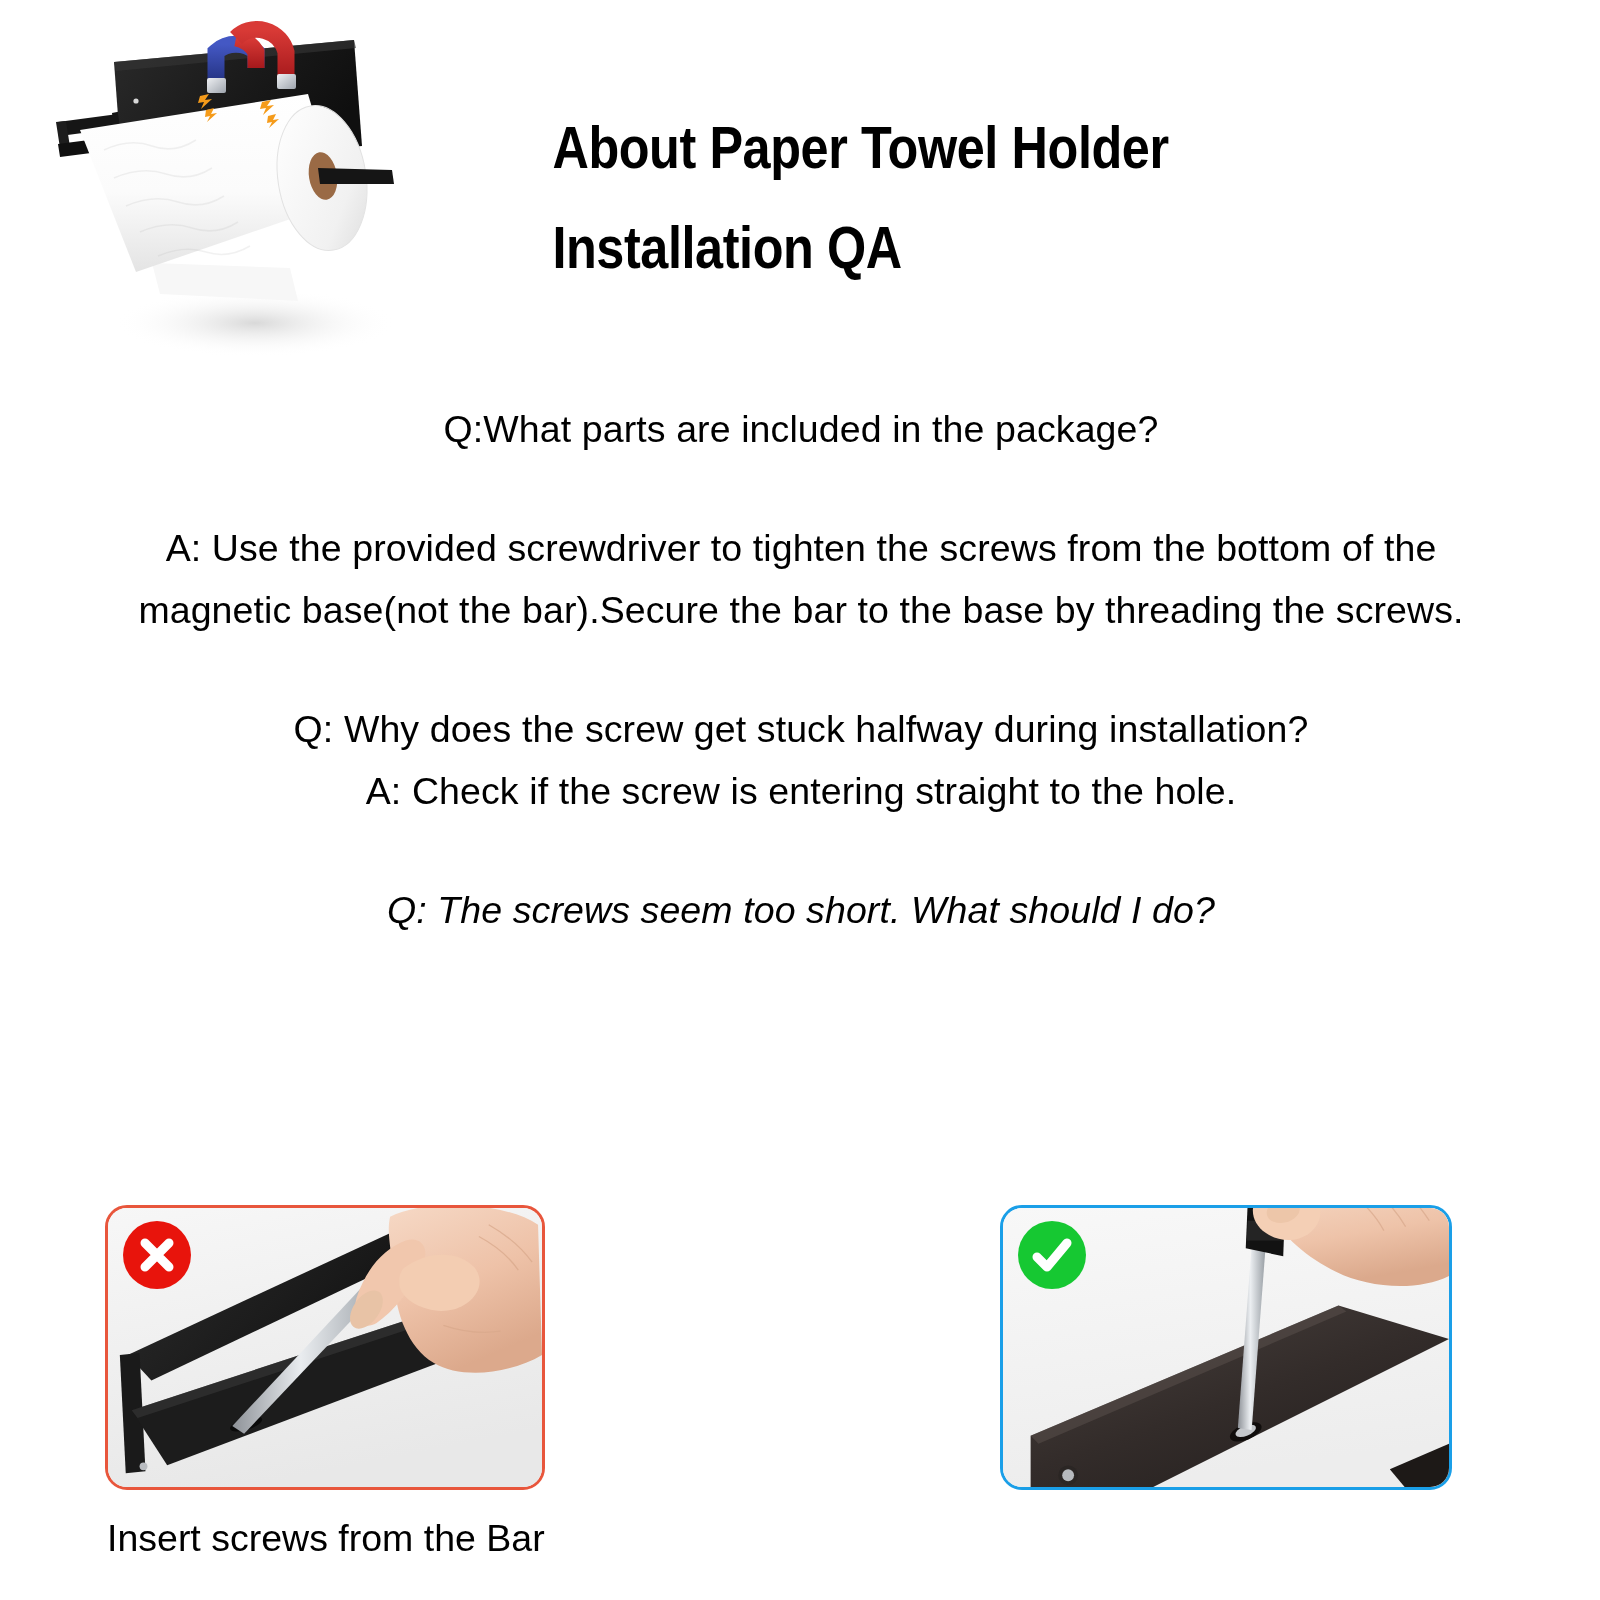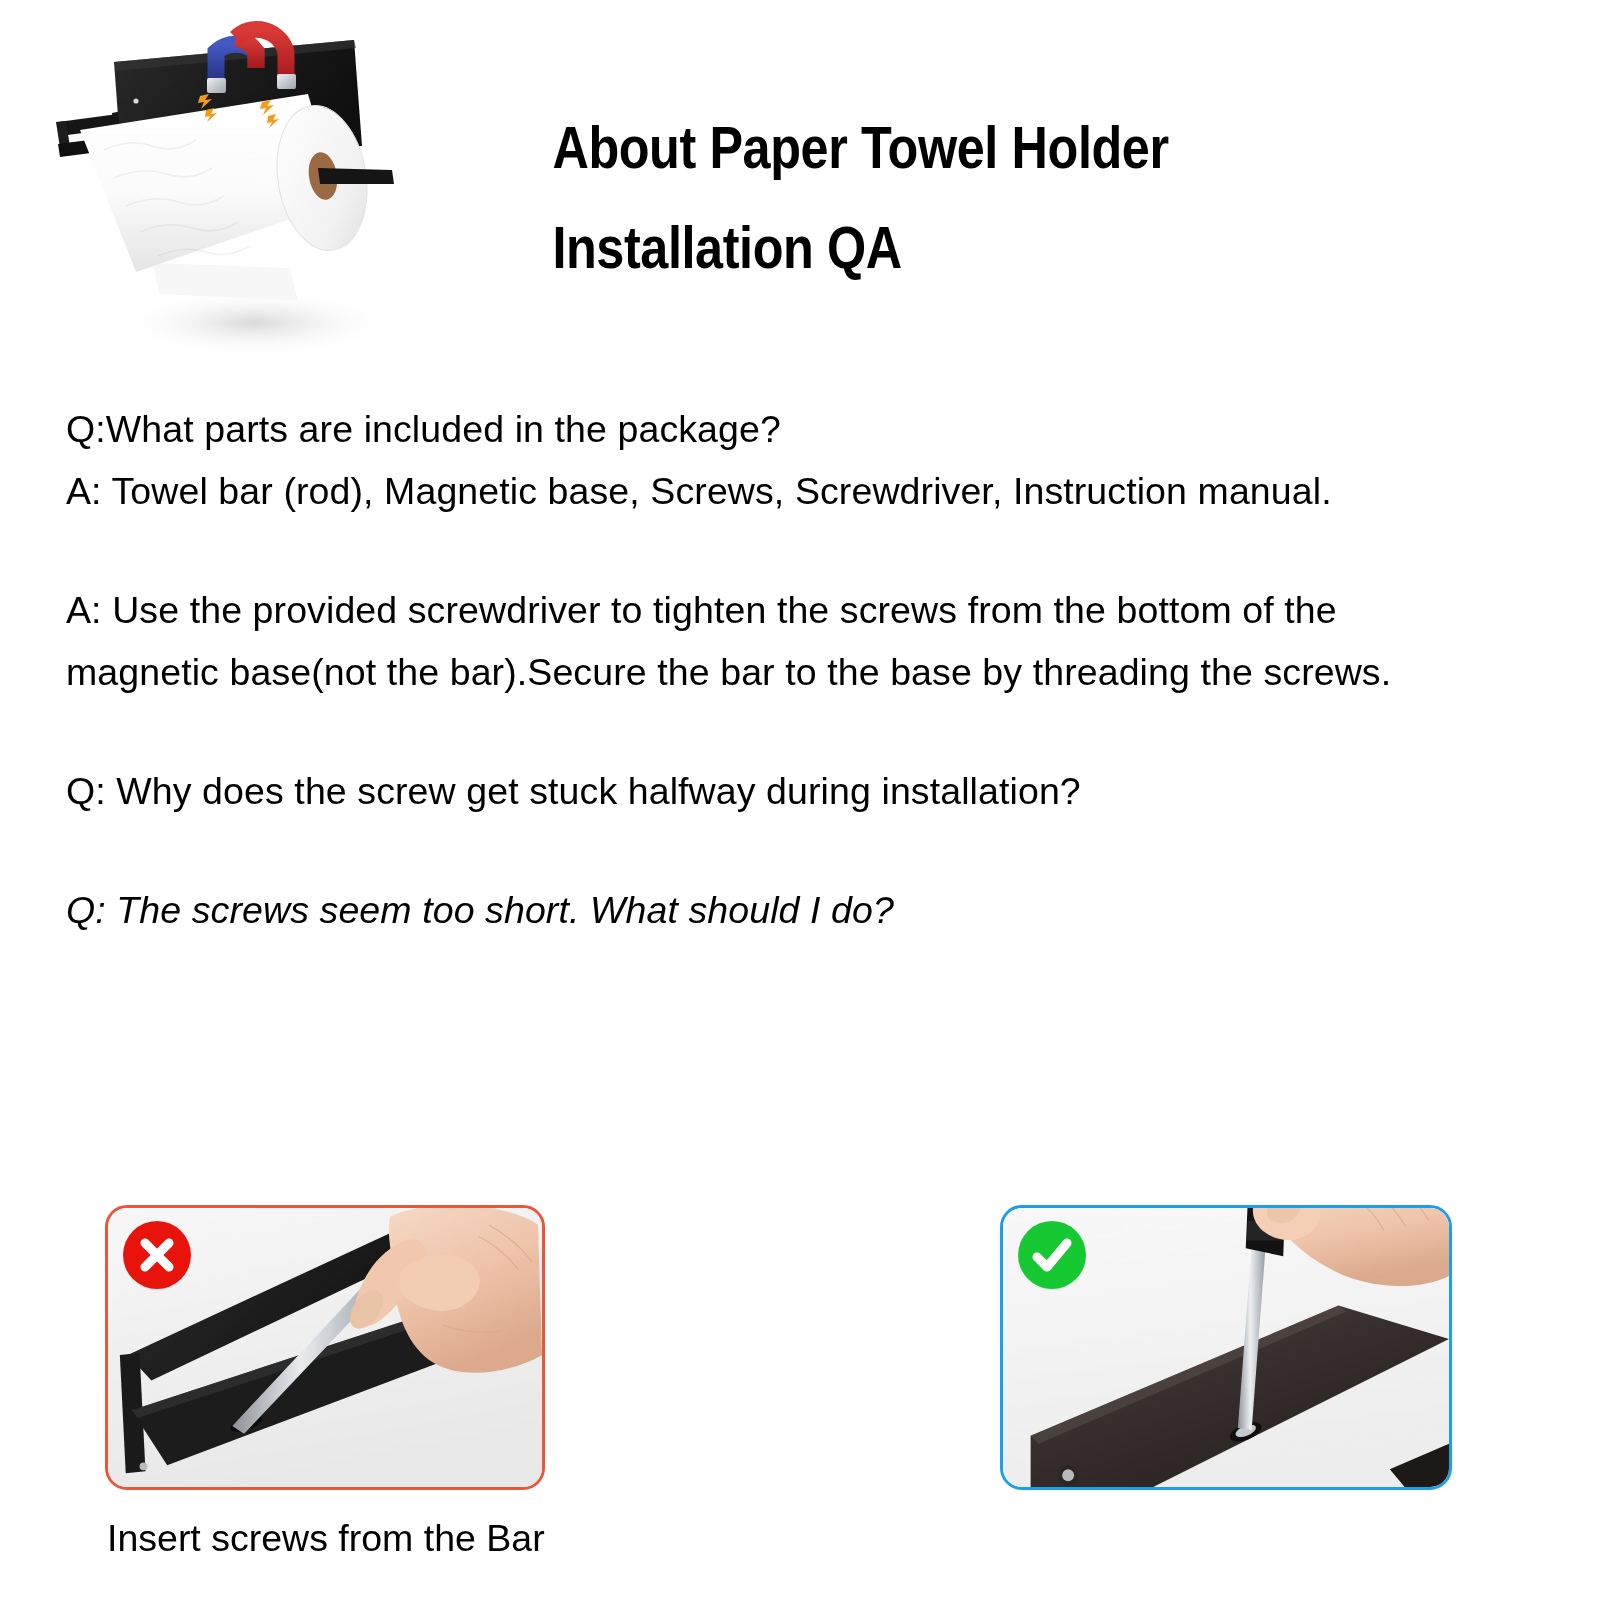--- a/index.html
+++ b/index.html
@@ -50,20 +50,21 @@
     top: 398px;
     width: 1470px;
   }
   .qa-group { margin-bottom: 57px; }
   .qa-group:last-child { margin-bottom: 0; font-style: italic; }
   .qa-line {
     font-size: 37.5px;
     line-height: 62px;
     white-space: nowrap;
     letter-spacing: 0.1px;
+    text-align: center;
   }
 
   
   .panels {
     position: absolute;
     left: 0;
     top: 1205px;
     width: 1600px;
     height: 390px;
     text-align: right;
@@ -200,30 +201,30 @@
 
 <div class="title-block">
   <div class="title-line">About Paper Towel Holder</div>
   <div class="title-line">Installation QA</div>
 </div>
 
 <div class="qa-body">
 
   <div class="qa-group">
     <div class="qa-line">Q:What parts are included in the package?</div>
-    <div class="qa-line">A: Towel bar (rod), Magnetic base, Screws, Screwdriver, Instruction manual.</div>
   </div>
 
   <div class="qa-group">
     <div class="qa-line">A: Use the provided screwdriver to tighten the screws from the bottom of the</div>
     <div class="qa-line">magnetic base(not the bar).Secure the bar to the base by threading the screws.</div>
   </div>
 
   <div class="qa-group">
     <div class="qa-line">Q: Why does the screw get stuck halfway during installation?</div>
+    <div class="qa-line">A: Check if the screw is entering straight to the hole.</div>
   </div>
 
   <div class="qa-group">
     <div class="qa-line">Q: The screws seem too short. What should I do?</div>
   </div>
 
 </div>
 
 <div class="panels">
 

